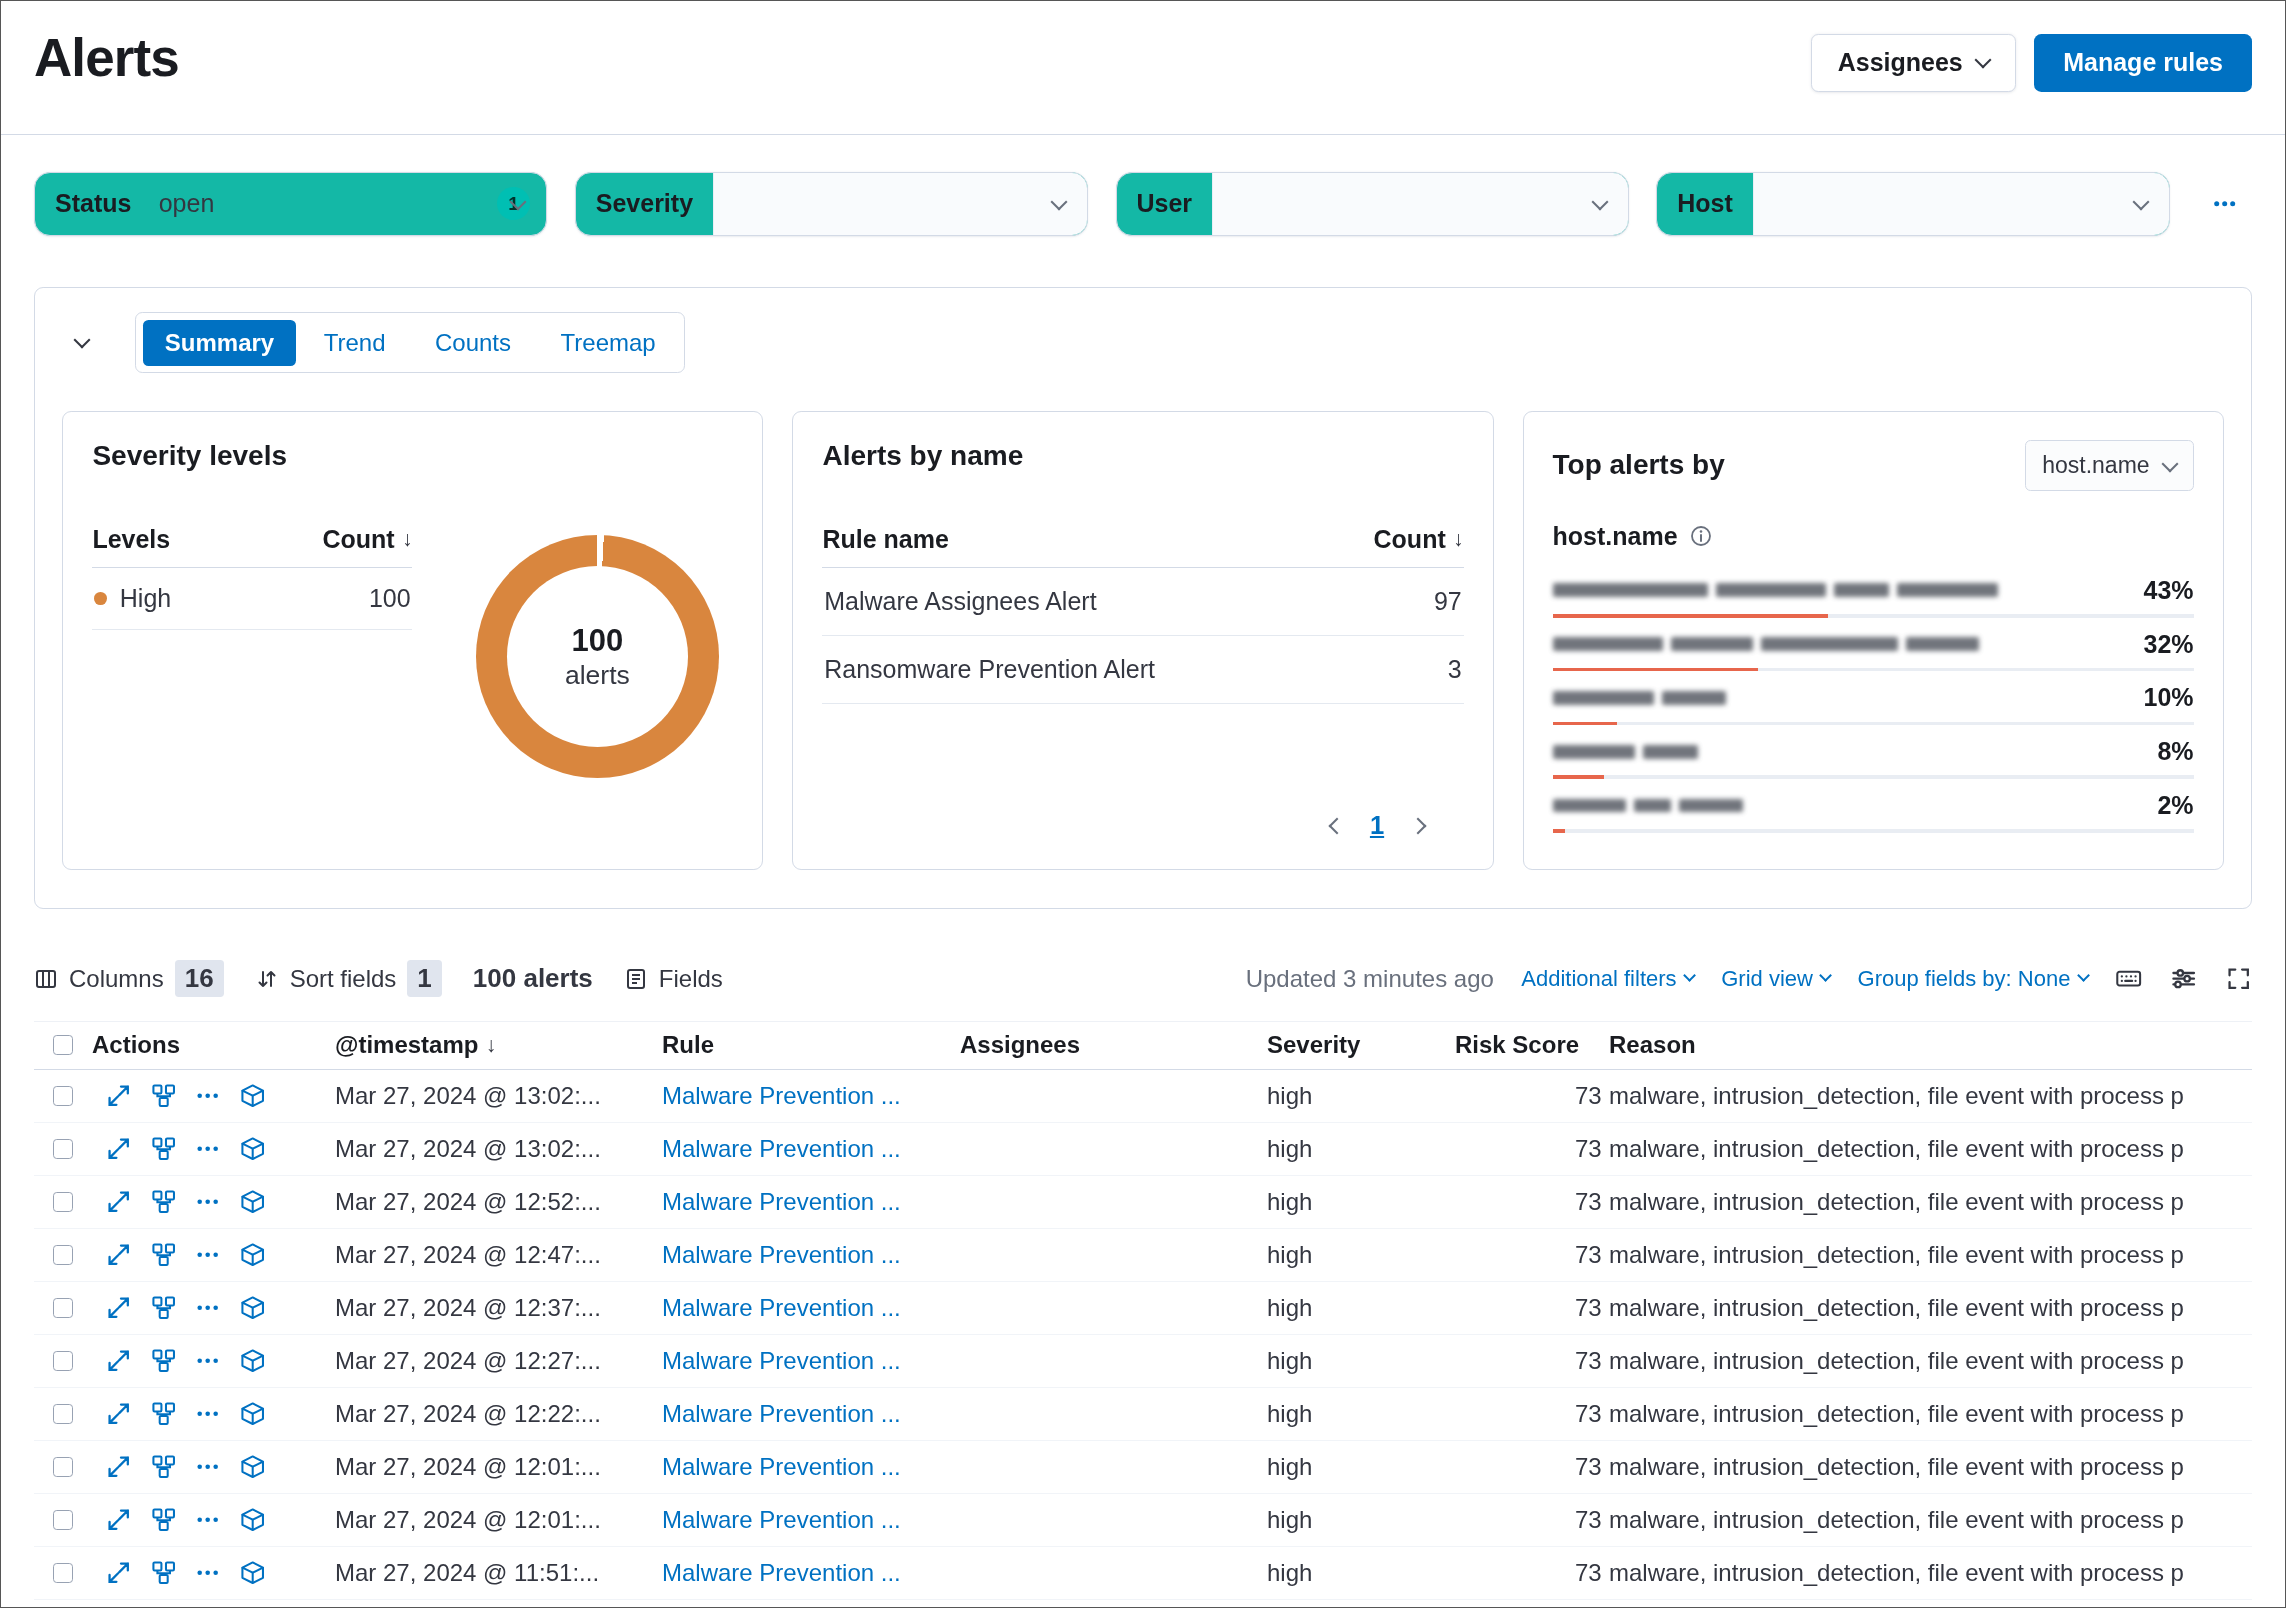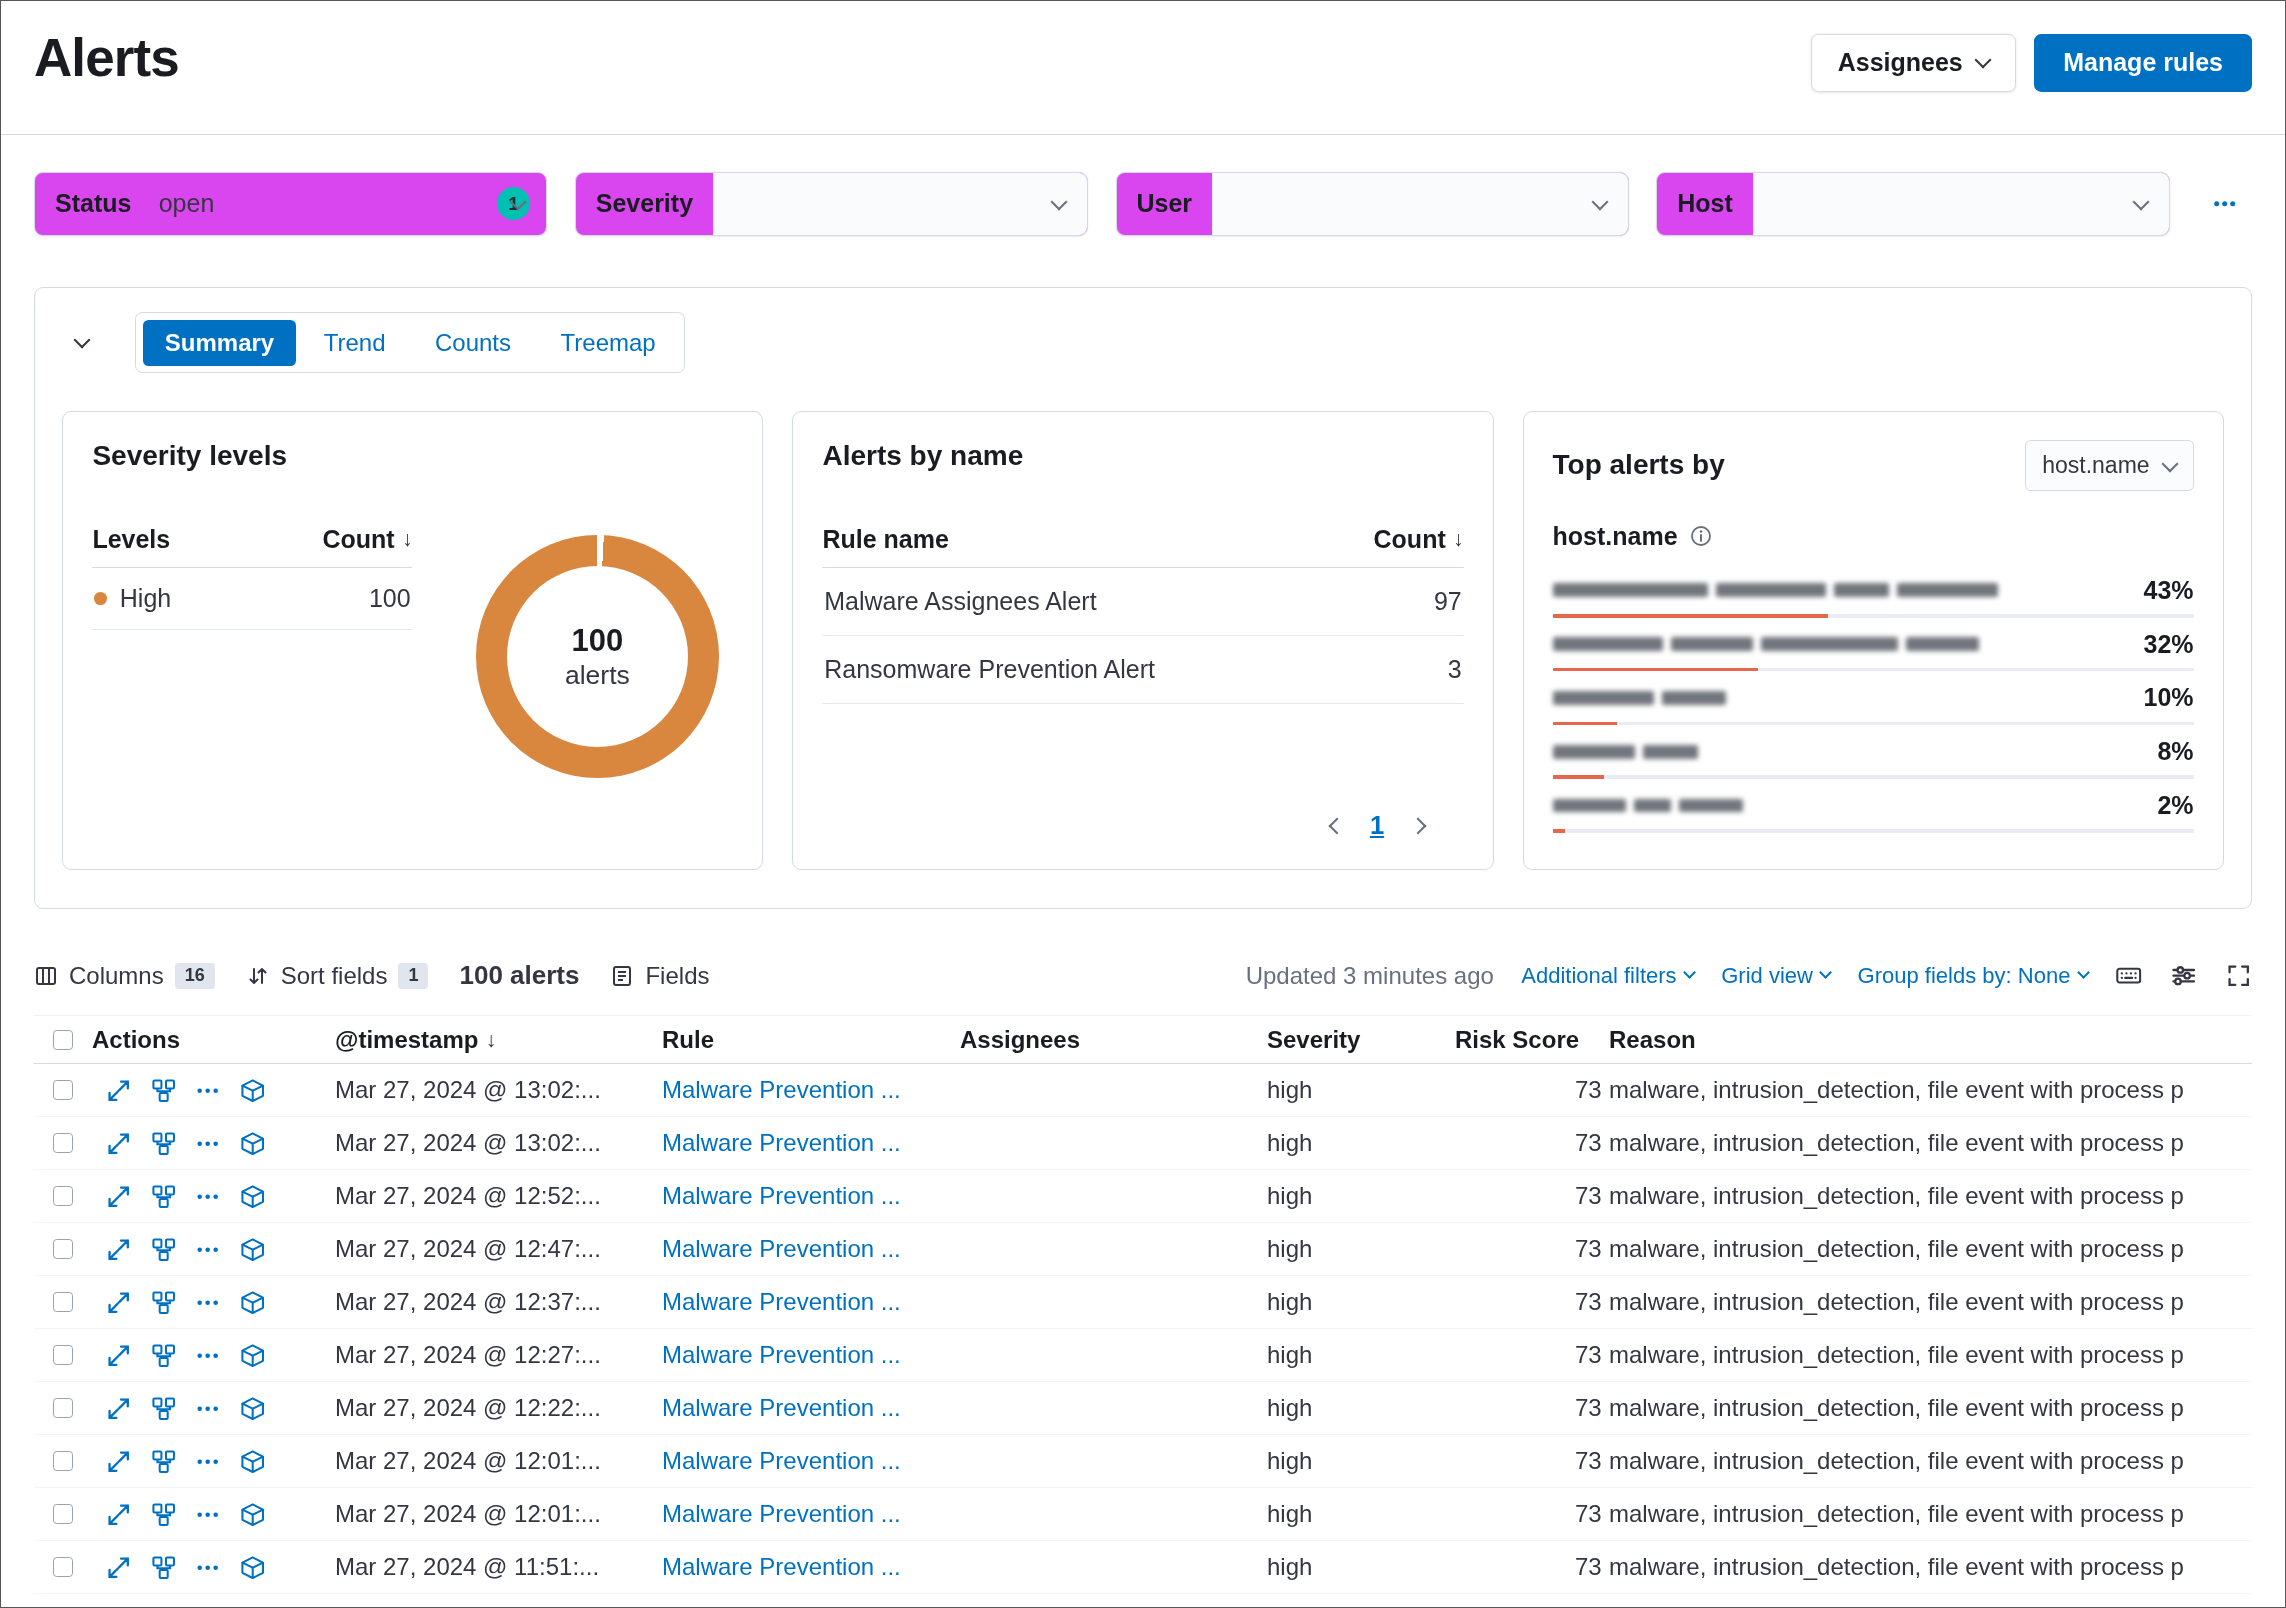--- a/index.html
+++ b/index.html
@@ -22,21 +22,21 @@
 
   
   .chev { display: inline-block; width: 12px; height: 12px; border-right: 2.7px solid #69707d; border-bottom: 2.7px solid #69707d; transform: rotate(45deg); margin-top: -6.4px; }
   .chev.dark { border-color: #343741; }
   .chev.blue { border-color: #0071c2; width: 9.1px; height: 9.1px; border-width: 2.3px; }
   .chev.left  { transform: rotate(135deg); margin-top: 0; }
   .chev.right { transform: rotate(-45deg); margin-top: 0; }
 
   
   .filter-bar { display: flex; gap: 27.4px; padding: 37px 33px 37px 33px; align-items: center; }
-  .filter { position: relative; flex: 1; height: 64px; border: 0.9px solid #d3dae6; border-radius: 9px; background: #d946ef; display: flex; align-items: center; overflow: hidden; box-shadow: 0 0.9px 1.8px rgba(152,162,179,.2); cursor: pointer; }
+  .filter { position: relative; flex: 1; height: 64px; border: 0.9px solid #d3dae6; border-radius: 16px; background: #14b8a6; display: flex; align-items: center; overflow: hidden; box-shadow: 0 0.9px 1.8px rgba(152,162,179,.2); cursor: pointer; }
   .filter-label { padding: 0 20px; font-weight: 700; font-size: 25px; color: #1a1c21; height: 100%; display: flex; align-items: center; }
   .filter-value { font-size: 25px; color: #343741; padding-left: 7.3px; }
   .filter-fill { flex: 1; align-self: stretch; background: #f9fbfd; border-left: 0.9px solid #e9eef5; }
   .filter-spacer { flex: 1; }
   .filter-badge { min-width: 33px; height: 33px; border-radius: 16.4px; background: #00bfb3; color: #00332d; font-size: 19px; font-weight: 700; display: flex; align-items: center; justify-content: center; padding: 0 9.1px; margin-right: 16.4px; }
   .filter .chev { position: absolute; right: 22px; top: 29px; }
   .filter-more { width: 55px; display: flex; justify-content: center; align-items: center; cursor: pointer; color: #0071c2; }
 
   
   .charts-panel { margin: 14.6px 33px 0 33px; border: 0.9px solid #d3dae6; border-radius: 9.1px; padding: 24px 27.4px 38px 27.4px; background: #fff; }
@@ -83,21 +83,21 @@
   .ta-row-top { display: flex; justify-content: space-between; align-items: center; height: 31px; }
   .blob { display: flex; gap: 8.2px; filter: blur(2.7px); opacity: .8; }
   .blob i { display: block; height: 13.7px; background: #4e535c; border-radius: 1.8px; }
   .ta-pct { font-size: 25px; font-weight: 700; color: #1a1c21; }
   .ta-bar { height: 3.7px; background: #e9edf3; margin-top: 8.2px; position: relative; }
   .ta-bar-fill { position: absolute; left: 0; top: 0; bottom: 0; background: #e7664c; }
 
   
   .toolbar { display: flex; align-items: center; padding: 0 33px; margin-top: 51px; font-size: 24px; color: #343741; }
   .tb-item { display: flex; align-items: center; gap: 11px; margin-right: 31px; cursor: pointer; }
-  .tb-badge { background: #e0e5ee; border-radius: 3.7px; padding: 2.7px 10px; font-weight: 700; font-size: 18px; color: #343741; }
+  .tb-badge { background: #e0e5ee; border-radius: 3.7px; padding: 2.7px 10px; font-weight: 700; font-size: 26px; color: #343741; }
   .tb-count { font-size: 26px; font-weight: 600; margin-right: 31px; }
   .tb-right { margin-left: auto; display: flex; align-items: center; gap: 27.4px; }
   .tb-updated { color: #69707d; }
   .tb-link { color: #0071c2; font-size: 22px; font-weight: 500; display: flex; align-items: center; gap: 8.2px; cursor: pointer; }
   .tb-icon { cursor: pointer; color: #343741; display: flex; }
 
   
   .alerts-table { margin: 24px 33px 0 33px; }
   .grid-row { display: grid; grid-template-columns: 58px 243px 327px 298px 307px 188px 154px minmax(0,1fr); align-items: center; }
   .thead { font-weight: 700; font-size: 24px; color: #1a1c21; height: 49px; border-bottom: 0.9px solid #d3dae6; border-top: 0.9px solid #eef1f6; }

